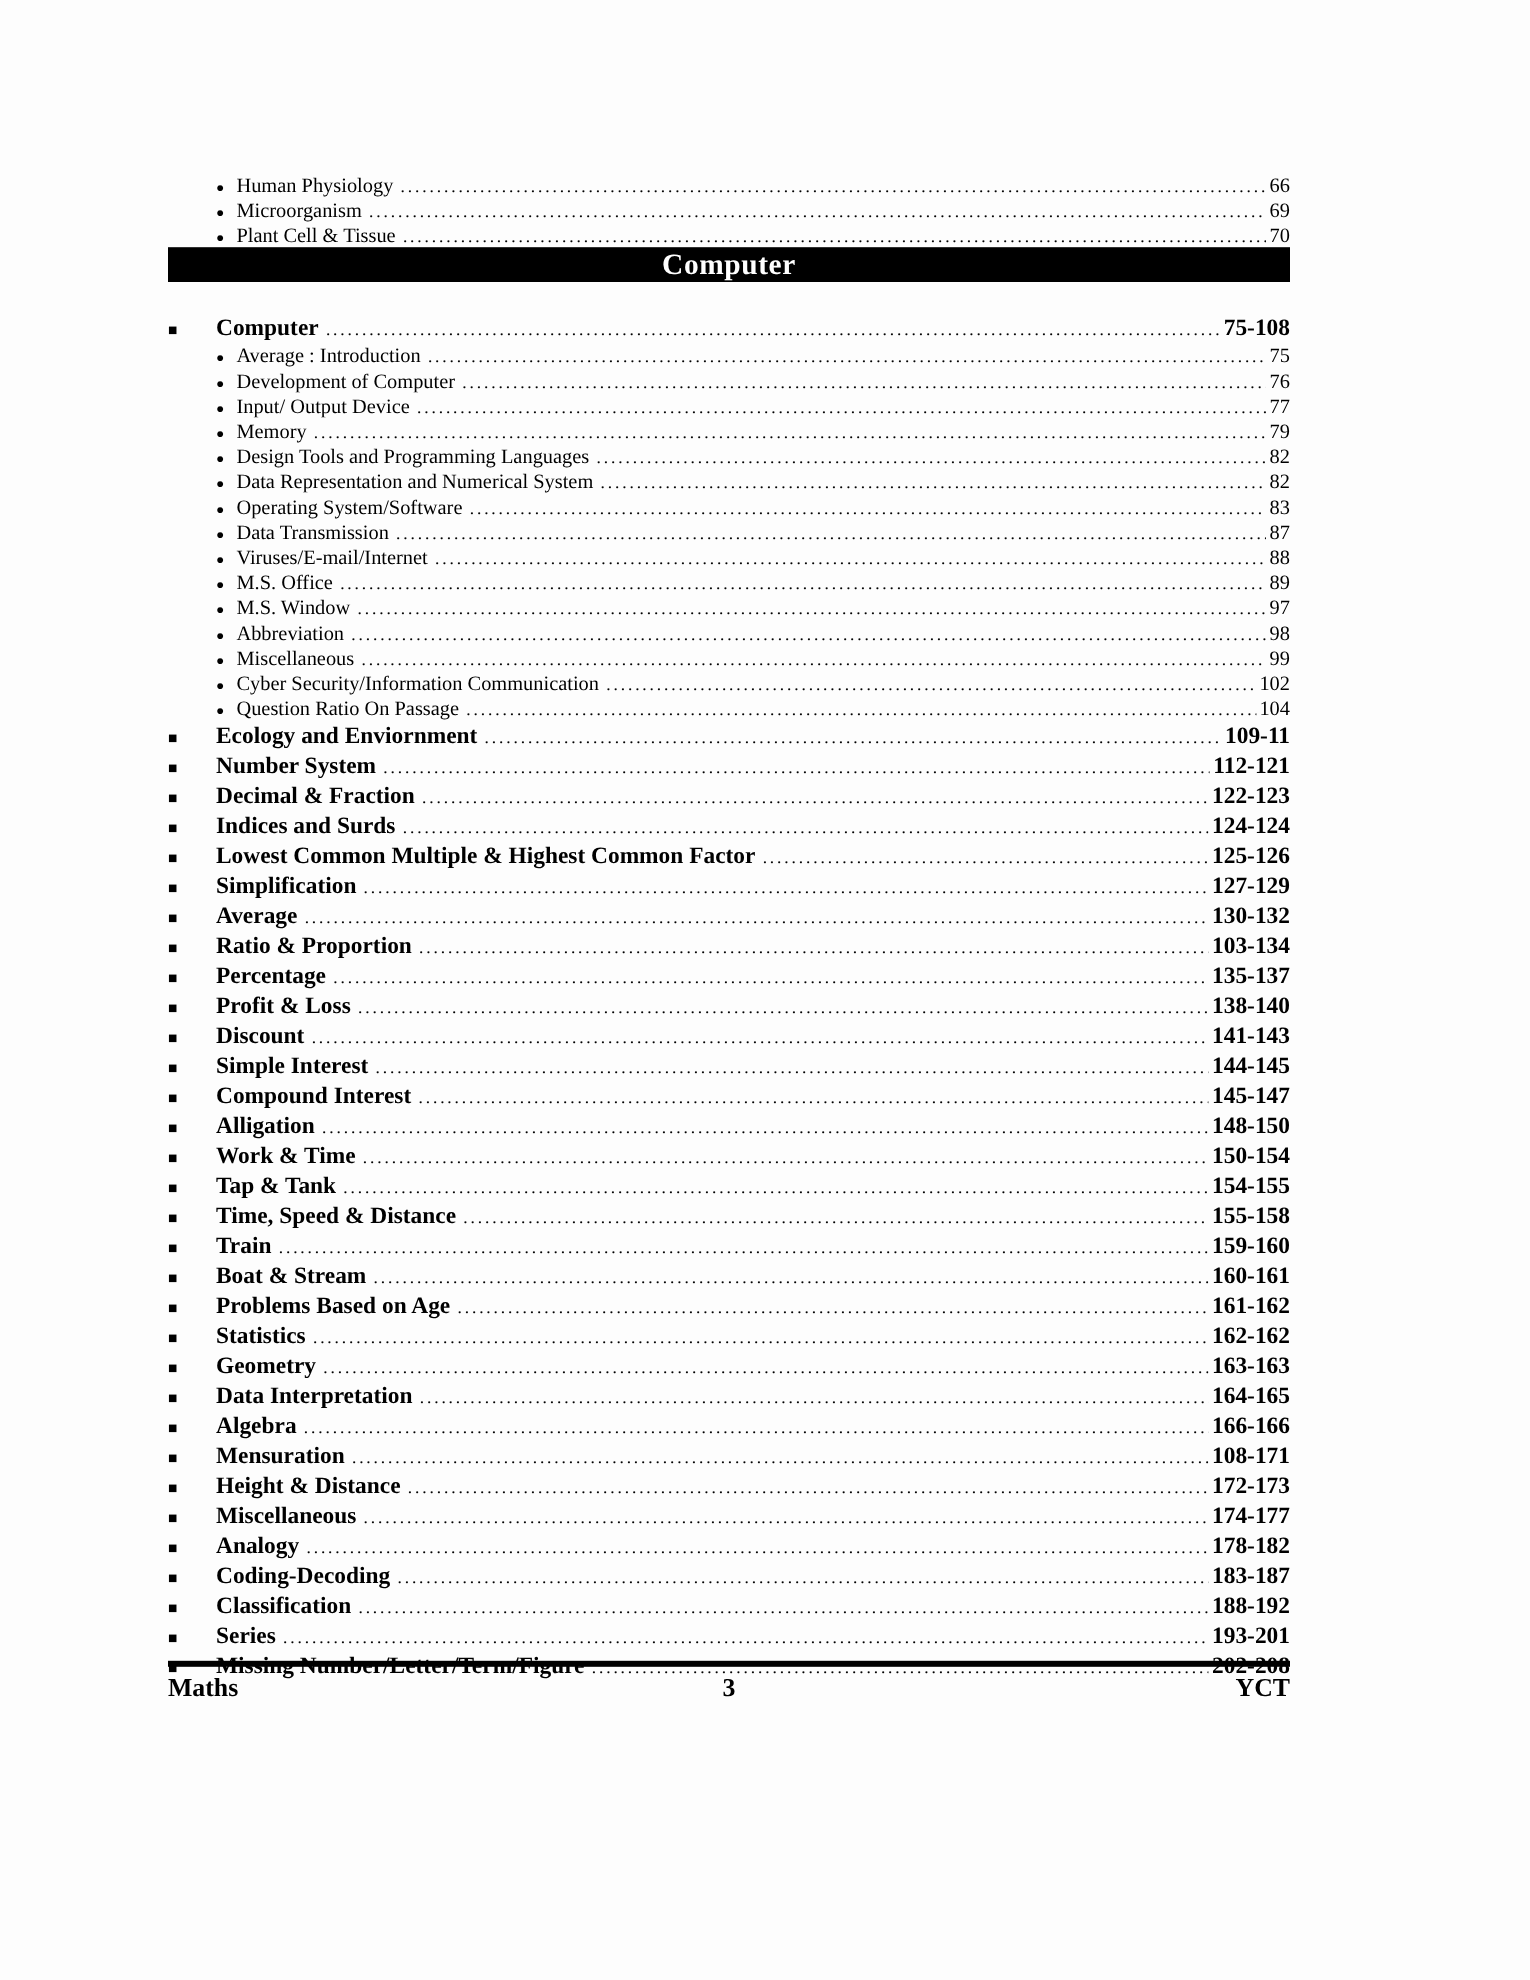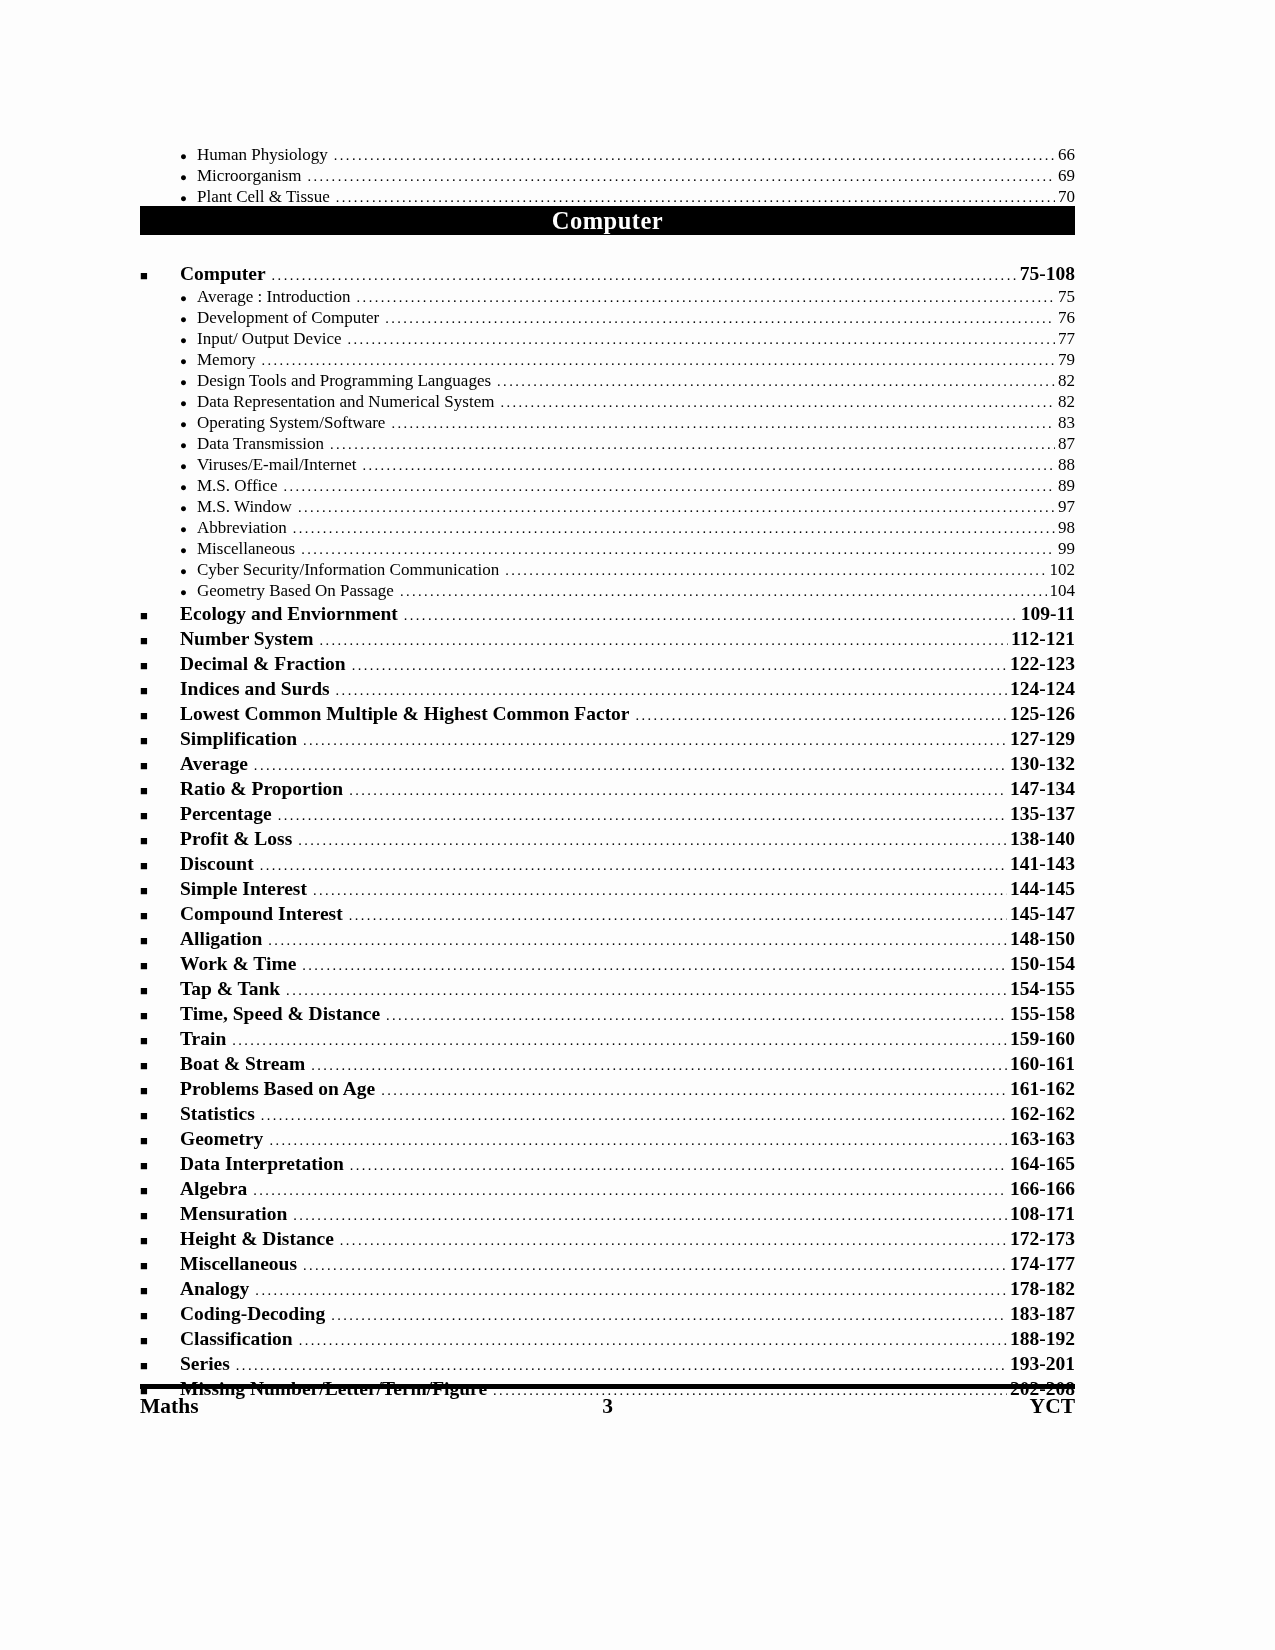--- a/index.html
+++ b/index.html
@@ -178,21 +178,21 @@
         <span class="pages">99</span>
       </div>
       <div class="row sub">
         <span class="marker">●</span>
         <span class="title">Cyber Security/Information Communication</span>
         <span class="leader">................................................................................................................................................................................................................................................................................................................................................................................................................</span>
         <span class="pages">102</span>
       </div>
       <div class="row sub">
         <span class="marker">●</span>
-        <span class="title">Geometry Based On Passage</span>
+        <span class="title">Question Ratio On Passage</span>
         <span class="leader">................................................................................................................................................................................................................................................................................................................................................................................................................</span>
         <span class="pages">104</span>
       </div>
       <div class="row chapter">
         <span class="marker">■</span>
         <span class="title">Ecology and Enviornment</span>
         <span class="leader">................................................................................................................................................................................................................................................................................................................................................................................................................</span>
         <span class="pages">109-11</span>
       </div>
       <div class="row chapter">
@@ -228,21 +228,21 @@
       <div class="row chapter">
         <span class="marker">■</span>
         <span class="title">Average</span>
         <span class="leader">................................................................................................................................................................................................................................................................................................................................................................................................................</span>
         <span class="pages">130-132</span>
       </div>
       <div class="row chapter">
         <span class="marker">■</span>
         <span class="title">Ratio &amp; Proportion</span>
         <span class="leader">................................................................................................................................................................................................................................................................................................................................................................................................................</span>
-        <span class="pages">147-134</span>
+        <span class="pages">103-134</span>
       </div>
       <div class="row chapter">
         <span class="marker">■</span>
         <span class="title">Percentage</span>
         <span class="leader">................................................................................................................................................................................................................................................................................................................................................................................................................</span>
         <span class="pages">135-137</span>
       </div>
       <div class="row chapter">
         <span class="marker">■</span>
         <span class="title">Profit &amp; Loss</span>

